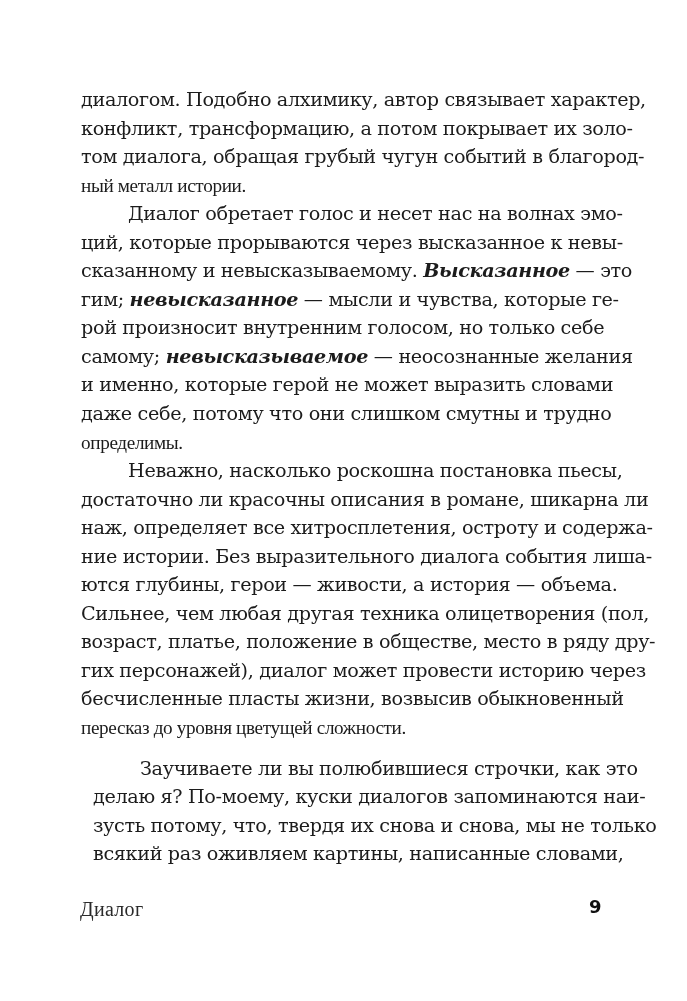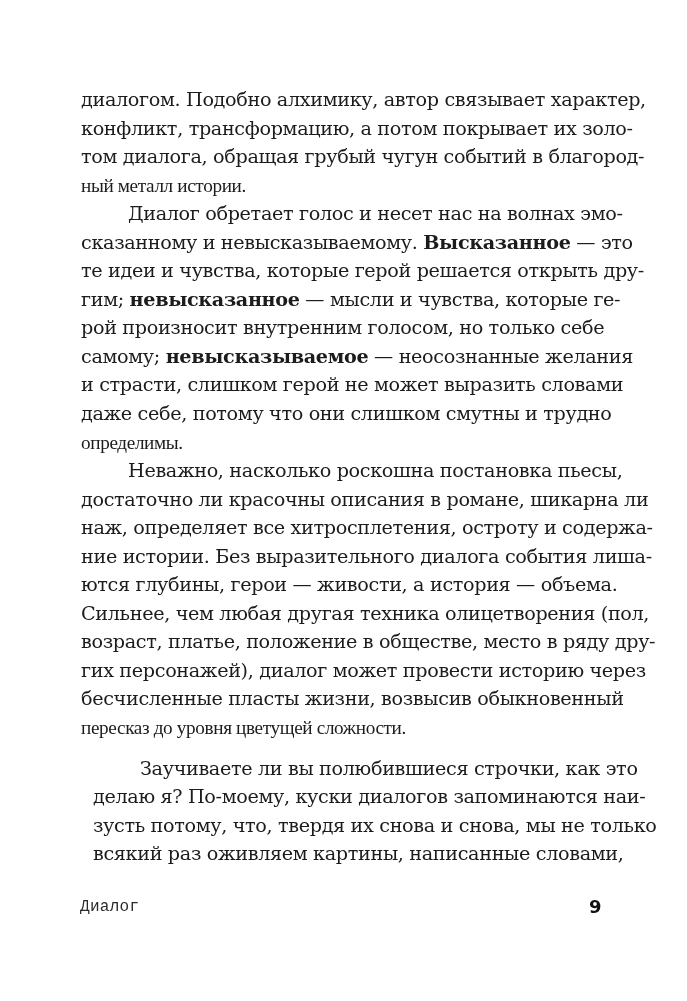--- a/index.html
+++ b/index.html
@@ -9,48 +9,48 @@
     }
     .page-body {
       position: absolute; left: 81px; top: 86px; width: 523px;
       font-family: "DejaVu Serif", "Liberation Serif", serif;
       font-size: 19.2px; line-height: 28.55px; letter-spacing: -0.35px;
       text-align: justify; hyphens: manual;
     }
     .line { display: block; white-space: nowrap; text-align-last: justify; text-align: justify; }
     .line.last { text-align-last: left; font-family: Liberation Serif, serif; }
     .line.indent { padding-left: 47px; }
-    .line span.b { font-weight: bold; }
+    .line span.b { font-weight: bold; font-style: italic; }
     .footer-title {
       position: absolute; left: 80px; top: 898px;
-      font-family: Liberation Mono, monospace; font-size: 16px; color: #2a2a2a; letter-spacing: 0.3px;
+      font-family: Liberation Serif, serif; font-size: 20px; color: #2a2a2a; letter-spacing: 0.3px;
     }
     .footer-page {
       position: absolute; left: 589px; top: 896px;
       font-family: "DejaVu Sans", "Liberation Sans", sans-serif; font-size: 18px; font-weight: bold; color: #111;
     }
   </style>
 </head>
 <body>
 
 <div class="page-body">
   <p style="margin:0">
     <span class="line">диалогом. Подобно алхимику, автор связывает характер,</span>
     <span class="line">конфликт, трансформацию, а потом покрывает их золо-</span>
     <span class="line">том диалога, обращая грубый чугун событий в благород-</span>
     <span class="line last">ный металл истории.</span>
   </p>
   <p style="margin:0">
     <span class="line indent">Диалог обретает голос и несет нас на волнах эмо-</span>
+    <span class="line">ций, которые прорываются через высказанное к невы-</span>
     <span class="line">сказанному и невысказываемому. <span class="b">Высказанное</span> — это</span>
-    <span class="line">те идеи и чувства, которые герой решается открыть дру-</span>
     <span class="line">гим; <span class="b">невысказанное</span> — мысли и чувства, которые ге-</span>
     <span class="line">рой произносит внутренним голосом, но только себе</span>
     <span class="line">самому; <span class="b">невысказываемое</span> — неосознанные желания</span>
-    <span class="line">и страсти, слишком герой не может выразить словами</span>
+    <span class="line">и именно, которые герой не может выразить словами</span>
     <span class="line">даже себе, потому что они слишком смутны и трудно</span>
     <span class="line last">определимы.</span>
   </p>
   <p style="margin:0">
     <span class="line indent">Неважно, насколько роскошна постановка пьесы,</span>
     <span class="line">достаточно ли красочны описания в романе, шикарна ли</span>
     <span class="line">наж, определяет все хитросплетения, остроту и содержа-</span>
     <span class="line">ние истории. Без выразительного диалога события лиша-</span>
     <span class="line">ются глубины, герои — живости, а история — объема.</span>
     <span class="line">Сильнее, чем любая другая техника олицетворения (пол,</span>

